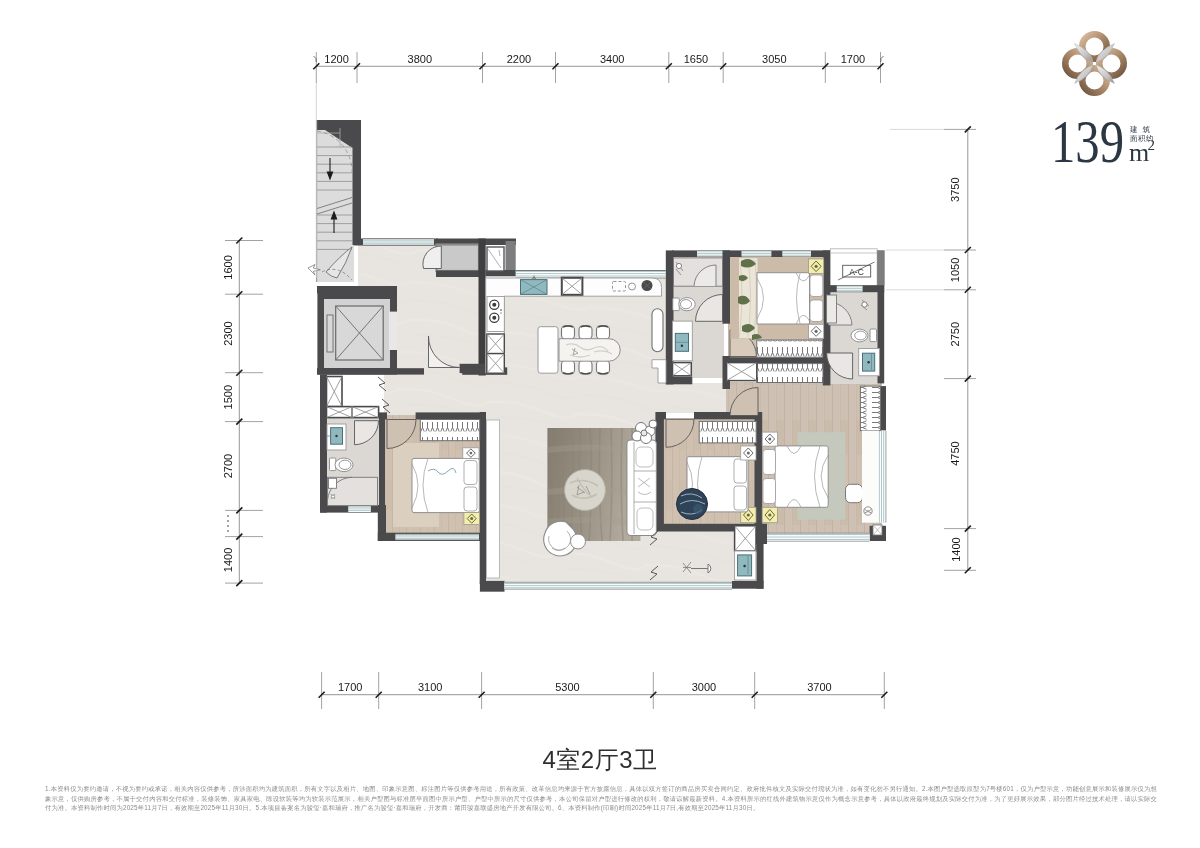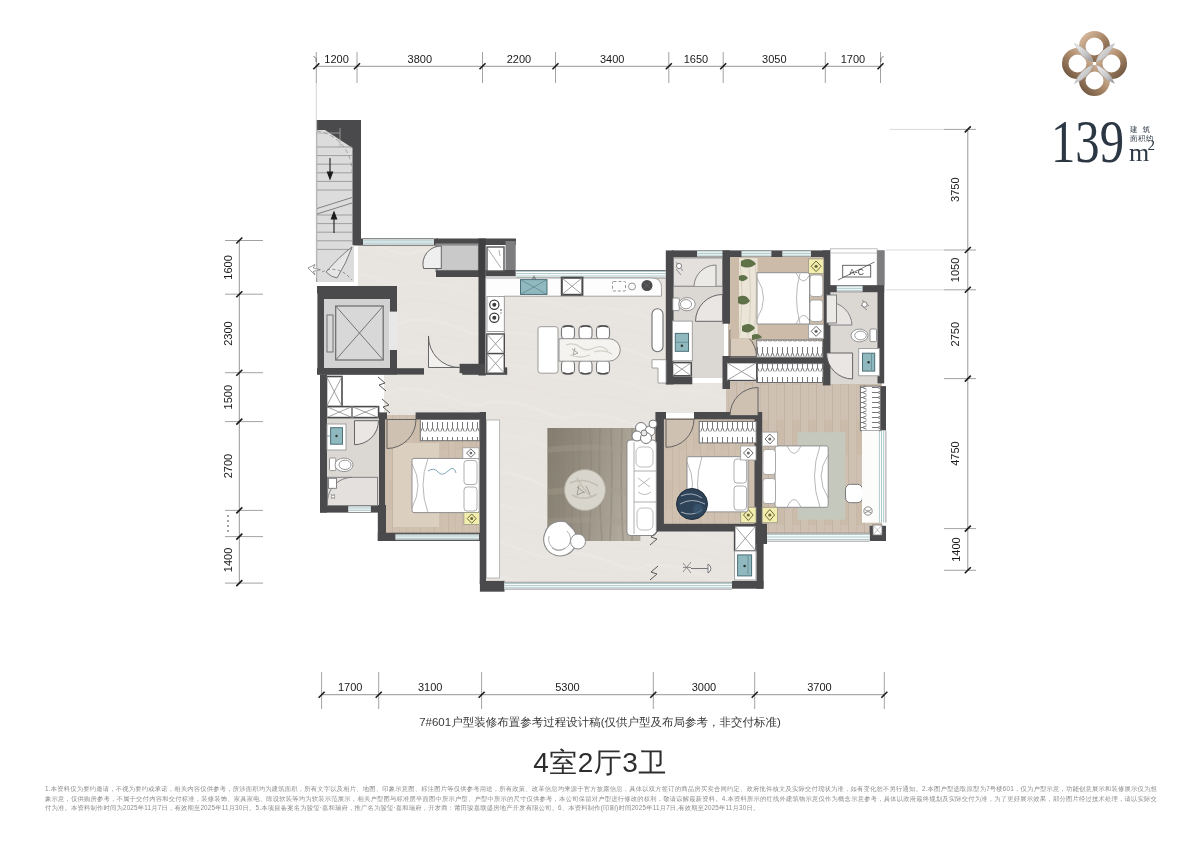--- a/index.html
+++ b/index.html
@@ -799,19 +799,18 @@
       <text x="1147.5" y="150" font-family="Liberation Serif" font-size="15" fill="#2c3744">2</text>
 
 <g font-size="7.5" fill="#2c3744">
         <text x="1130" y="132" letter-spacing="5">建筑</text>
         <text x="1130" y="141" letter-spacing="0.5">面积约</text>
       </g>
 
 </svg>
 
 
-<div style="position:absolute;left:0;top:715px;width:1200px;text-align:center;font-size:11.5px;color:#3a3a3a;">7#601户型装修布置参考过程设计稿(仅供户型及布局参考，非交付标准)</div>
-
-<div style="position:absolute;left:0;top:744px;width:1200px;text-align:center;font-size:28px;color:#2e2e2e;letter-spacing:0.5px;">4室2厅3卫</div>
+
+<div style="position:absolute;left:0;top:744px;width:1200px;text-align:center;font-size:24px;color:#2e2e2e;letter-spacing:0.5px;">4室2厅3卫</div>
 
 <div style="position:absolute;left:45px;top:784px;width:1112px;font-size:6.3px;line-height:9.5px;color:#8c8c8c;text-align:justify;letter-spacing:0.2px;">1.本资料仅为要约邀请，不视为要约或承诺，相关内容仅供参考，所涉面积均为建筑面积，所有文字以及相片、地图、印象示意图、标注图片等仅供参考用途，所有政策、改革信息均来源于官方披露信息，具体以双方签订的商品房买卖合同约定、政府批件核文及实际交付现状为准，如有变化恕不另行通知。2.本图户型选取原型为7号楼601，仅为户型示意，功能创意展示和装修展示仅为想象示意，仅供购房参考，不属于交付内容和交付标准，装修装饰、家具家电、陈设软装等均为软装示范展示，相关户型图与标准层平面图中所示户型、户型中所示的尺寸仅供参考，本公司保留对户型进行修改的权利，敬请谅解最新资料。4.本资料所示的红线外建筑物示意仅作为概念示意参考，具体以政府最终规划及实际交付为准，为了更好展示效果，部分图片经过技术处理，请以实际交付为准。本资料制作时间为2025年11月7日，有效期至2025年11月30日。5.本项目备案名为骏玺·嘉和瑞府，推广名为骏玺·嘉和瑞府，开发商：莆田骏嘉联盛房地产开发有限公司。6、本资料制作(印刷)时间2025年11月7日,有效期至2025年11月30日。</div>
 
 </div>
 
 </body></html>

